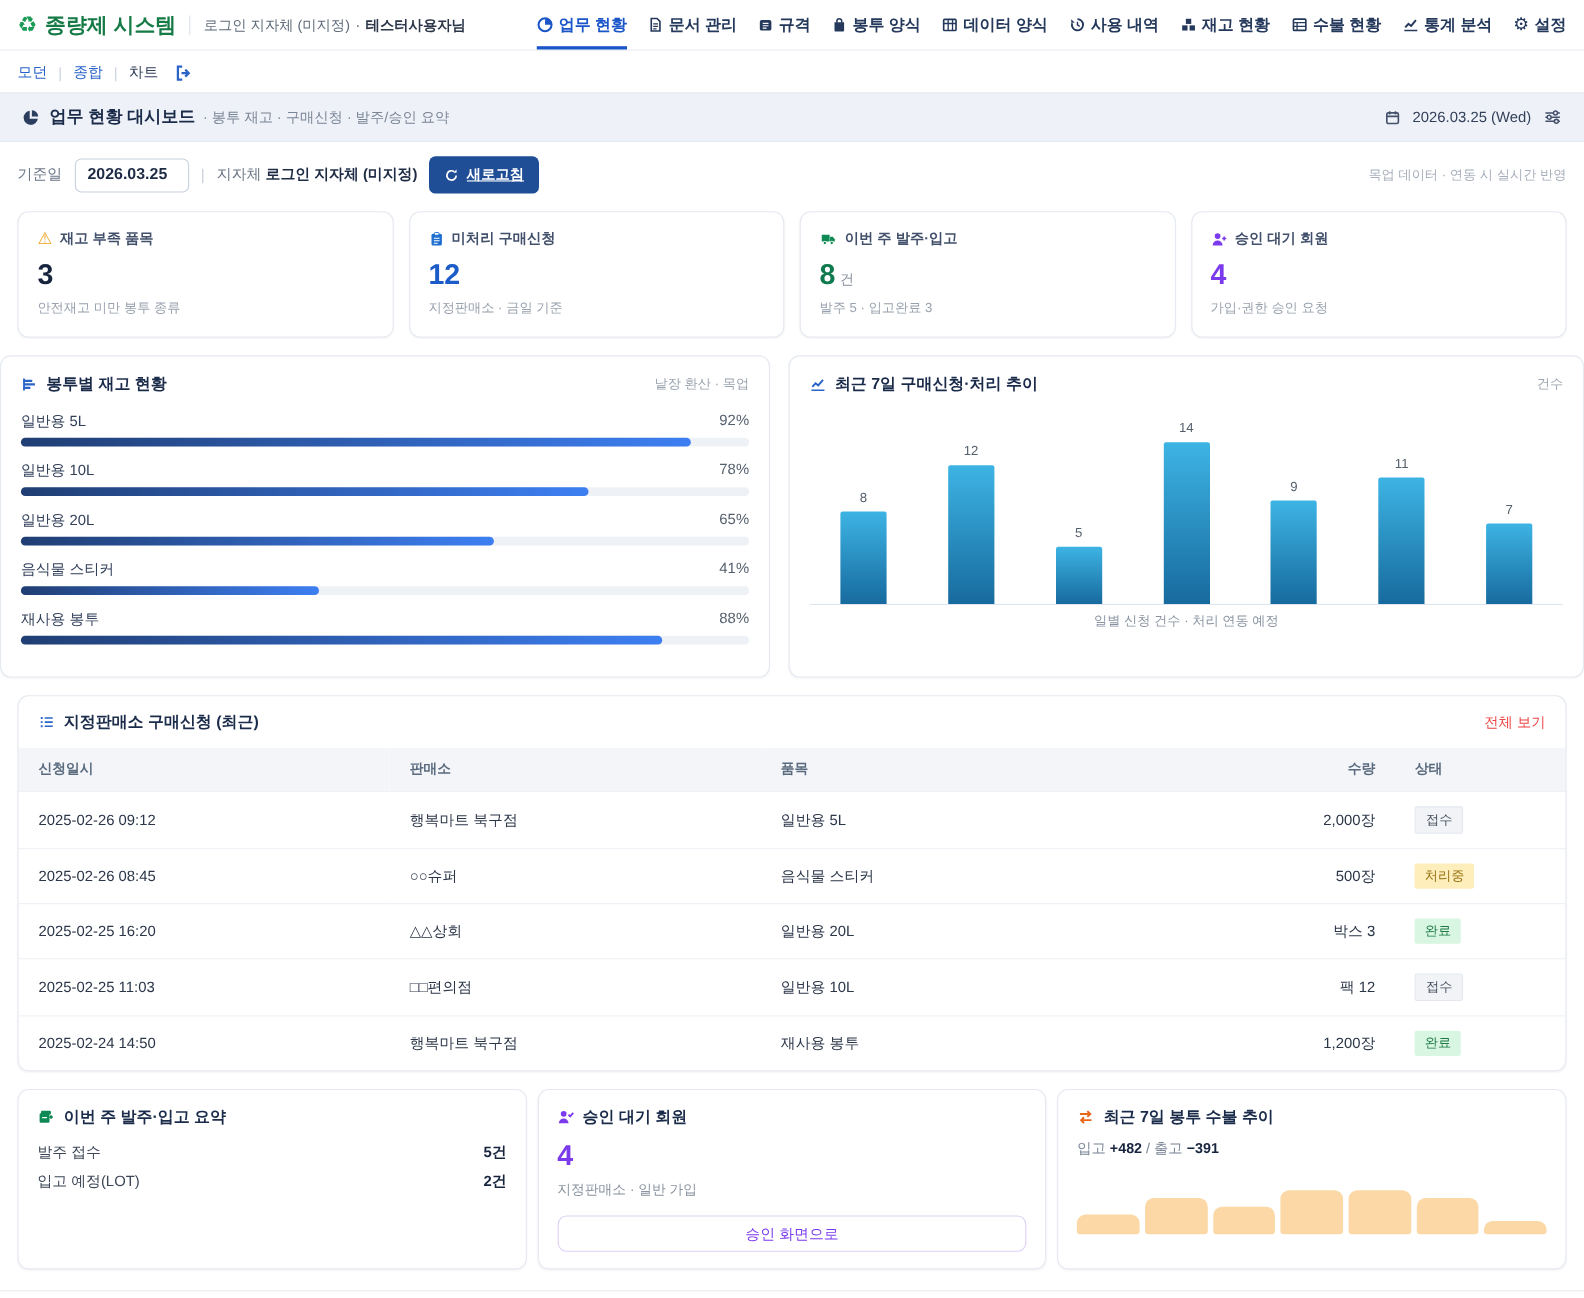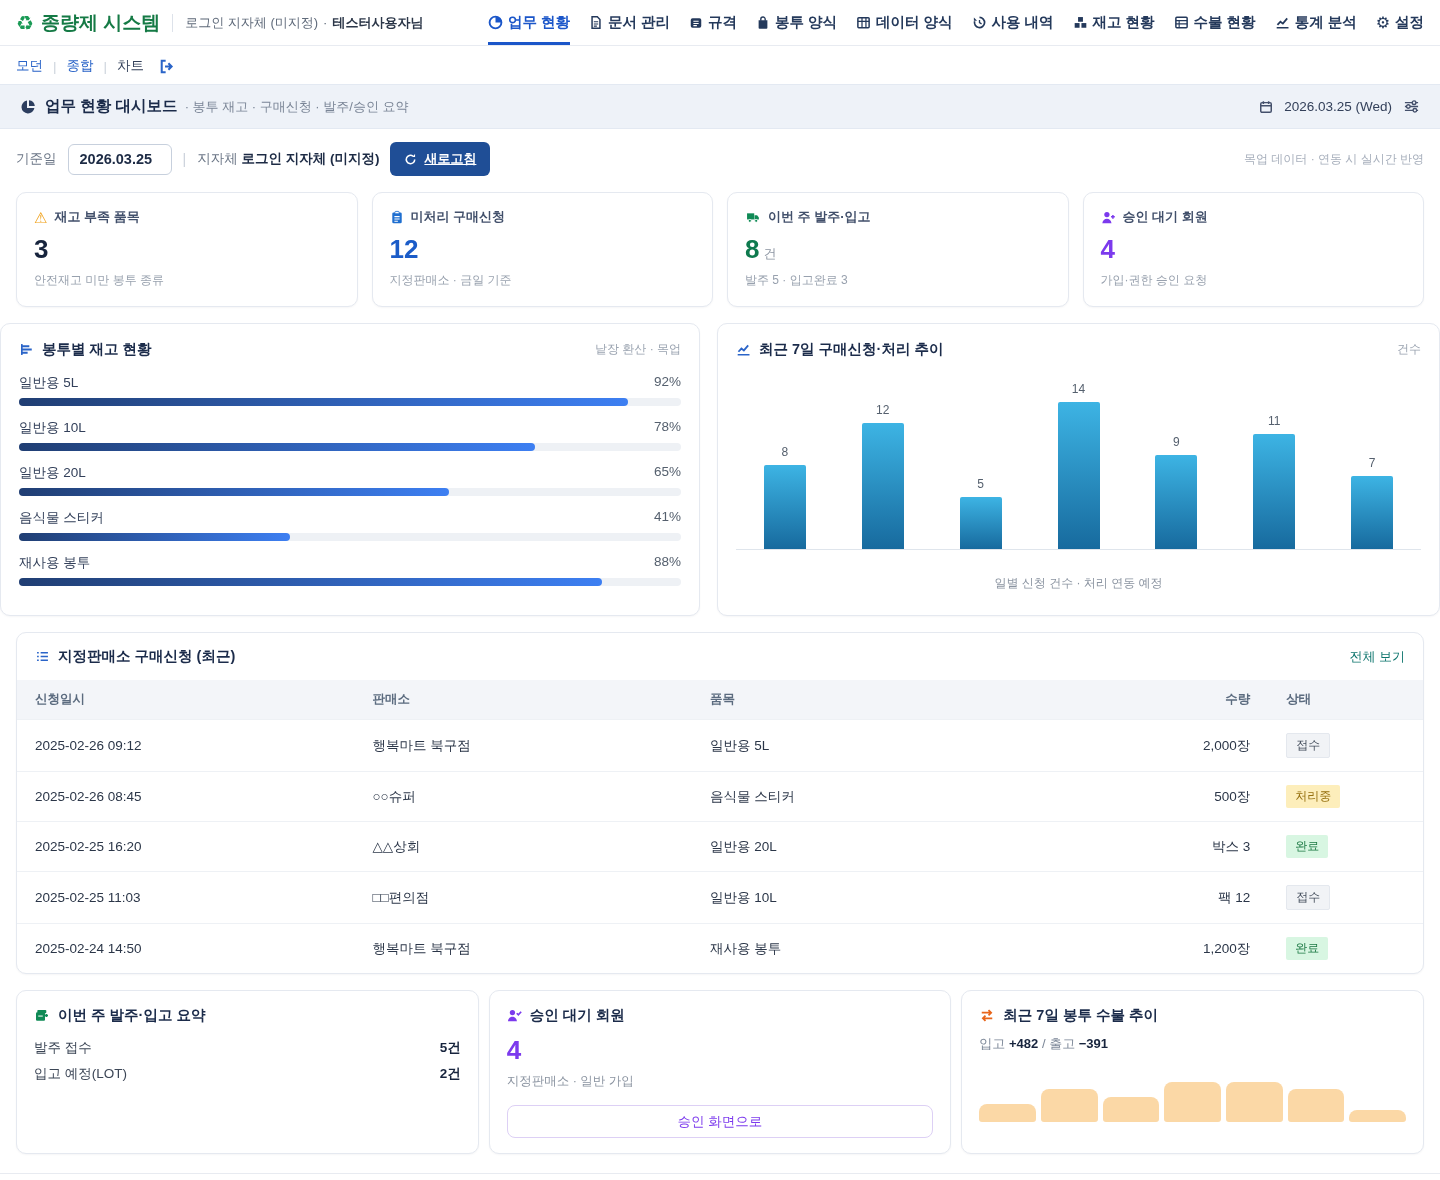--- a/index.html
+++ b/index.html
@@ -78,27 +78,27 @@
   .slabel { color:#33405a; } .spct { color:#55606e; }
   .strack { height:8px; background:#eef1f5; border-radius:4px; }
   .sfill { height:8px; border-radius:4px; background:linear-gradient(90deg,#203e73,#3d7ff2); }
 
   .tbars { display:flex; align-items:flex-end; height:176px; border-bottom:1px solid #dfe5ec; }
   .tcol { flex:1; display:flex; flex-direction:column; align-items:center; justify-content:flex-end; gap:6px; }
   .tval { font-size:12px; color:#55606e; }
   .tbar { width:42px; background:linear-gradient(180deg,#3db4e4,#176a9e); border-radius:2px 2px 0 0; }
   .tlabs { display:flex; padding-top:8px; }
   .tlab { flex:1; text-align:center; font-size:12px; color:#8a93a0; }
-  .tcap { text-align:center; font-size:12px; color:#8a93a0; margin-top:25px; }
+  .tcap { text-align:center; font-size:12px; color:#8a93a0; margin-top:6px; }
 
   
   .table-panel { margin:16px 16px 0; overflow:hidden; }
   .tp-head { display:flex; align-items:center; gap:8px; padding:14px 18px; }
   .tp-title { font-size:14.5px; font-weight:bold; color:#1b2b4a; }
-  .tp-link { margin-left:auto; font-size:13px; color:#0f766e; text-decoration:none; cursor:pointer; }
+  .tp-link { margin-left:auto; font-size:13px; color:#ef4444; text-decoration:none; cursor:pointer; }
   table { width:100%; border-collapse:collapse; }
   thead th { background:#f3f5f9; font-size:12.5px; color:#5b6b7f; text-align:left; padding:11px 18px; font-weight:bold; }
   tbody td { font-size:13.5px; color:#2b3648; padding:13px 18px; border-top:1px solid #eef1f5; }
   th.num, td.num { text-align:right; }
   .badge { display:inline-block; padding:3px 9px; border-radius:2px; font-size:12px; }
   .badge.recv { background:#f1f3f6; color:#444e5c; border:1px solid #e4e8ee; }
   .badge.proc { background:#fdeebb; color:#96700f; }
   .badge.done { background:#d8f6e2; color:#1e7a45; }
 
   

